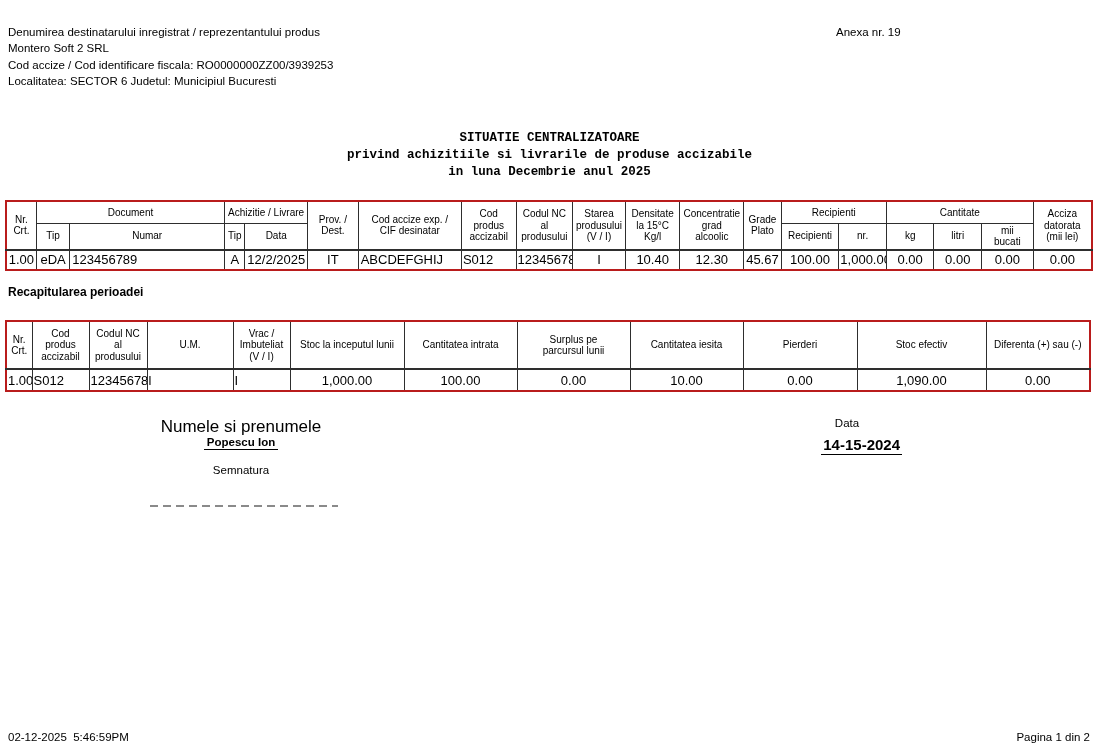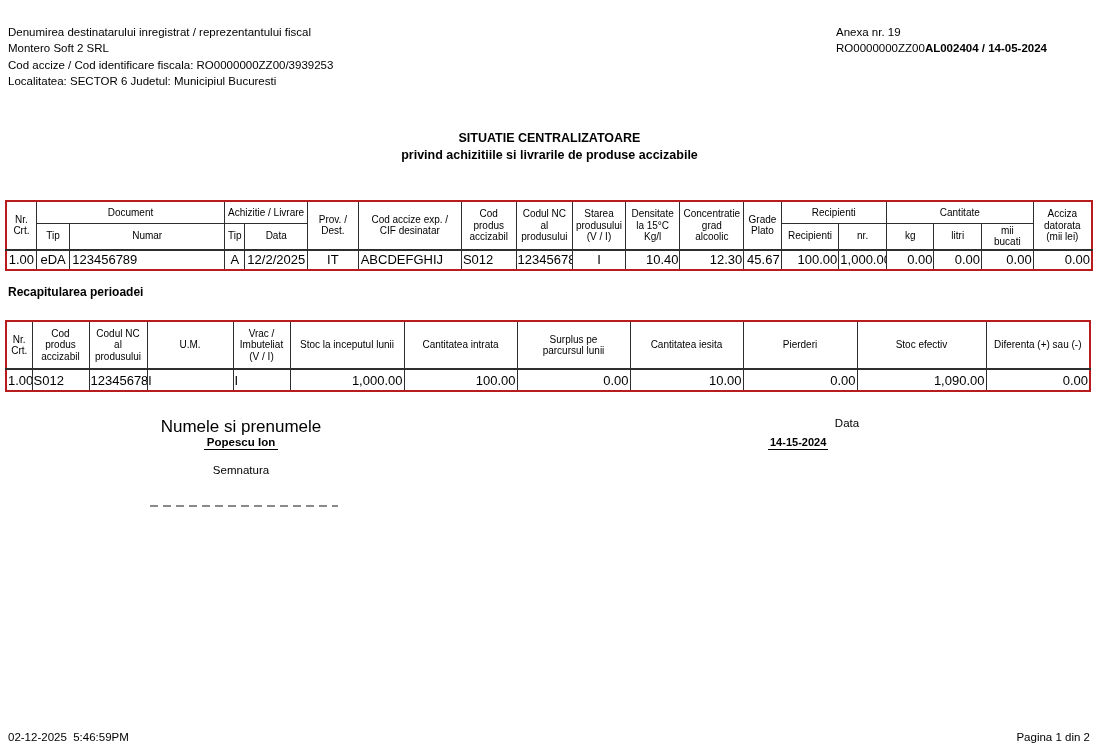--- a/index.html
+++ b/index.html
@@ -11,32 +11,32 @@
   }
   .abs { position:absolute; }
 
   
   .hdr-left { left:8px; top:24px; font-size:11.5px; line-height:16.3px; }
   .hdr-right { left:836px; top:24px; font-size:11.5px; line-height:16.3px; }
   .bold { font-weight:bold; }
 
   
   .title-block { left:0; right:0; top:130px; text-align:center;
-    font-size:12.5px; font-weight:bold; line-height:17px; }
+    font-size:12.5px; font-weight:bold; line-height:17px;font-family:Liberation Mono, monospace; }
 
   
   table { border-collapse:collapse; table-layout:fixed; background:#fff; }
   .rpt { border:2px solid #b91c1c; }
   .rpt th, .rpt td { border:1px solid #2e2e2e; font-weight:normal; overflow:hidden; }
   .rpt th { font-size:10px; line-height:11.5px; text-align:center; vertical-align:middle; padding:1px 2px; }
   .rpt td { font-size:13px; padding:1px 1px; vertical-align:middle; }
   .rpt tr.data td { border-top-width:2px; height:20px; }
   .ml { white-space:pre-line; }
   .ps { white-space:pre; }
-  td.num { text-align:right; }
+  td.num { text-align:center; }
   td.ctr { text-align:center; }
   td.txt { text-align:left; padding-left:2px; }
   td.flush { padding-left:1px; }
 
   .t1 { left:5px; top:200px; width:1088px; }
   .t1 thead tr:first-child th { height:22px; }
   .t1 thead tr:nth-child(2) th { height:24px; }
 
   .recap { left:8px; top:285px; font-size:12px; font-weight:bold; }
 
@@ -45,45 +45,45 @@
   .t2 tr.data td { height:22px; }
 
   
   .sig-label { left:141px; top:417px; width:200px; text-align:center; font-size:17px; }
   .sig-name  { left:141px; top:436px; width:200px; text-align:center; font-size:11.5px; }
   .sig-name span { font-weight:bold; border-bottom:1.5px solid #000; padding:0 3px 1px; }
   .sig-sign  { left:141px; top:464px; width:200px; text-align:center; font-size:11.5px; }
   .sig-dash  { left:150px; top:505px; width:188px; height:2px;
     background:repeating-linear-gradient(90deg,#8a8a8a 0 8px,transparent 8px 13px); }
   .date-label { left:792px; top:417px; width:110px; text-align:center; font-size:11.5px; }
-  .date-value { left:768px; top:436px; width:110px; text-align:left; font-size:11px; }
+  .date-value { left:792px; top:436px; width:110px; text-align:right; font-size:15px; }
   .date-value span { font-weight:bold; border-bottom:1.5px solid #000; padding:0 2px 1px; }
 
   
   .foot-left { left:8px; top:731px; font-size:11.5px; }
   .foot-right { right:9px; top:731px; font-size:11.5px; }
 </style>
 </head>
 <body>
 
 <div class="abs hdr-left">
-  <div>Denumirea destinatarului inregistrat / reprezentantului fiscal</div>
+  <div>Denumirea destinatarului inregistrat / reprezentantului produs</div>
   <div>Montero Soft 2 SRL</div>
   <div>Cod accize / Cod identificare fiscala: RO0000000ZZ00/3939253</div>
   <div>Localitatea: SECTOR 6 Judetul: Municipiul Bucuresti</div>
 </div>
 
 <div class="abs hdr-right">
   <div>Anexa nr. 19</div>
-  <div><span>RO0000000ZZ00</span><span class="bold">AL002404 / 14-05-2024</span></div>
 </div>
 
 <div class="abs title-block">
   <div>SITUATIE CENTRALIZATOARE</div>
   <div>privind achizitiile si livrarile de produse accizabile</div>
+  <div>in luna Decembrie anul 2025</div>
 </div>
 
 <table class="abs rpt t1">
   <colgroup>
     <col style="width:30px">
       <col style="width:33px">
       <col style="width:153px">
       <col style="width:20px">
     <col style="width:62px">
       <col style="width:50px">

